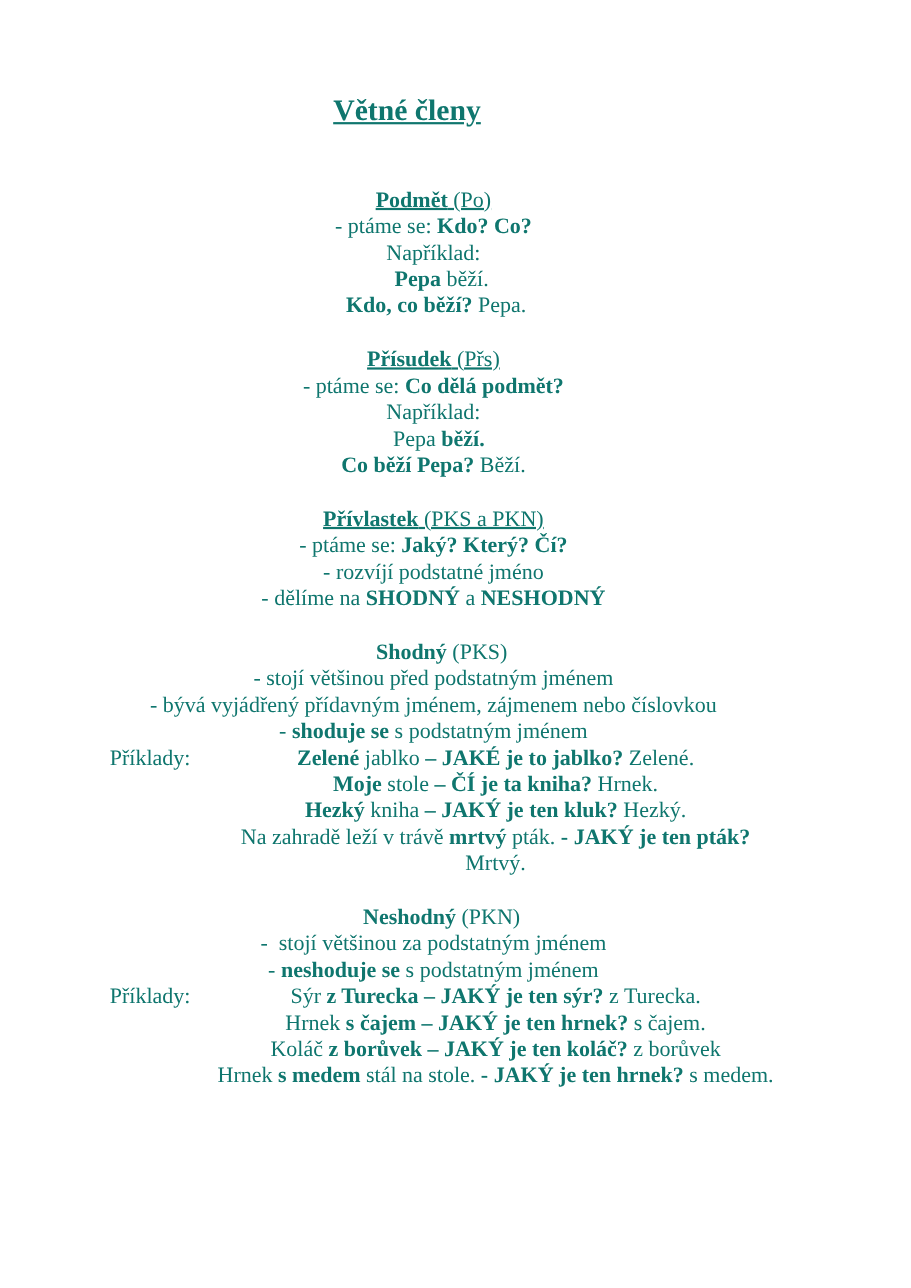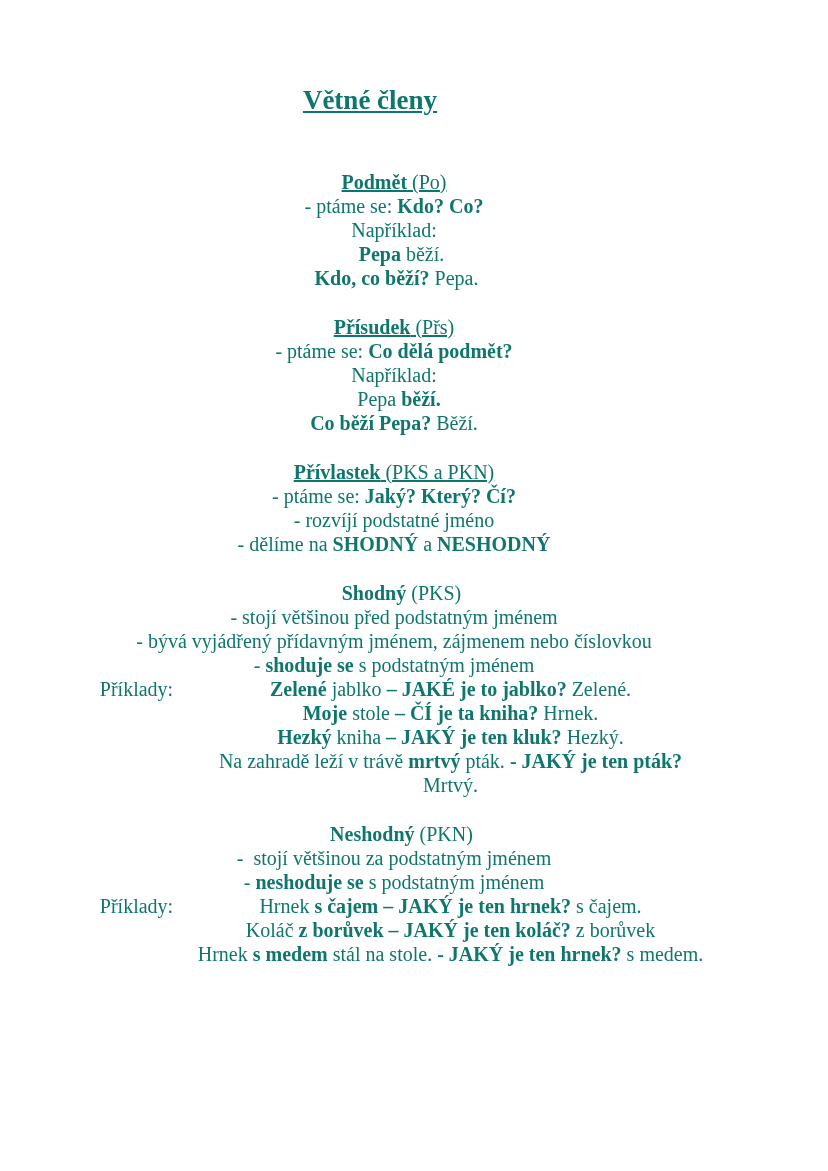--- a/index.html
+++ b/index.html
@@ -78,20 +78,21 @@
     </div>
   </section>
 
   <section class="sec">
     <div class="line heading"><span>   </span><span class="b">Neshodný</span><span> (PKN)</span></div>
     <div class="line"><span>-  stojí většinou za podstatným jménem</span></div>
     <div class="line"><span>- </span><span class="b">neshoduje se</span><span> s podstatným jménem</span></div>
     <div class="examples">
       <div class="line examples-label"><span>Příklady:</span></div>
       <div class="examples-list">
+        <div class="line"><span>Sýr </span><span class="b">z Turecka – JAKÝ je ten sýr?</span><span> z Turecka.</span></div>
         <div class="line"><span>Hrnek </span><span class="b">s čajem – JAKÝ je ten hrnek?</span><span> s čajem.</span></div>
         <div class="line"><span>Koláč </span><span class="b">z borůvek – JAKÝ je ten koláč?</span><span> z borůvek</span></div>
         <div class="line"><span>Hrnek </span><span class="b">s medem</span><span> stál na stole. </span><span class="b">- JAKÝ je ten hrnek?</span><span> s medem.</span></div>
       </div>
     </div>
   </section>
 
 </div>
 
 </body></html>

